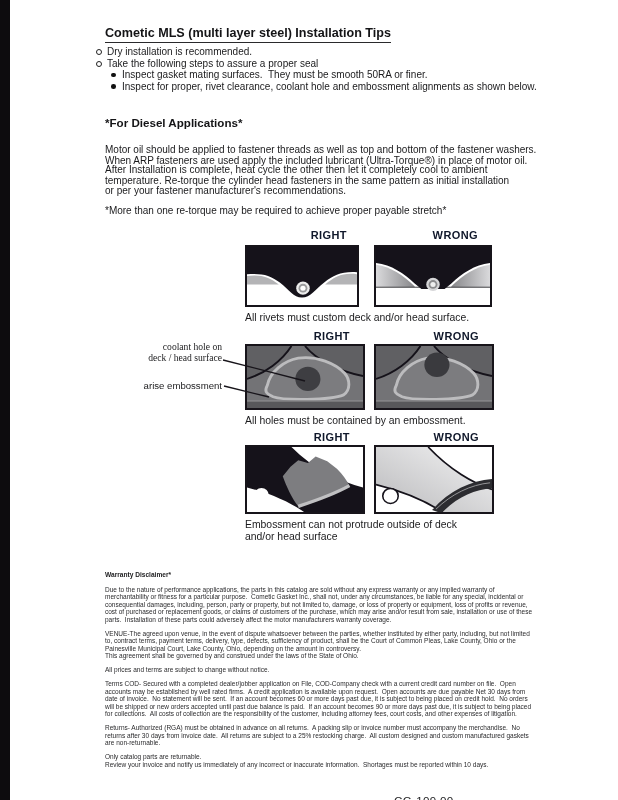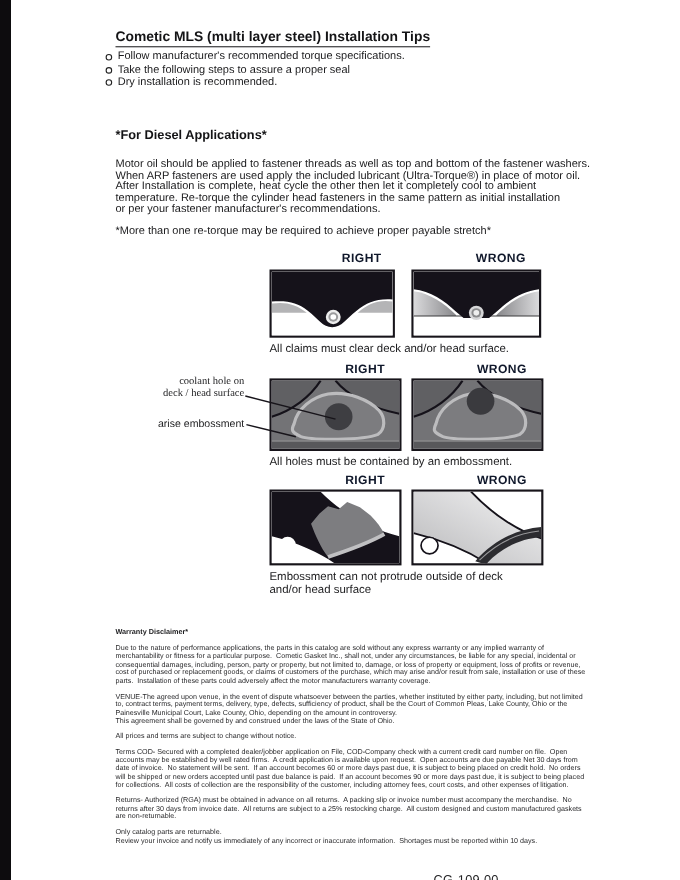--- a/index.html
+++ b/index.html
@@ -48,23 +48,24 @@
   .footer-code{left:394px;top:759px;font-size:11.6px;color:#232325;letter-spacing:.3px;margin-top:35px;}
 </style>
 </head>
 <body>
 
 <div class="abs scan-edge"></div>
 
 <div class="abs doc-title">Cometic MLS (multi layer steel) Installation Tips</div>
 
 <div class="abs tips">
-  <div class="tip">Follow manufacturer's recommended torque specifications.</div>
+  <div class="tip">Dry installation is recommended.</div>
   <div class="tip">Take the following steps to assure a proper seal</div>
-  <div class="tip">Dry installation is recommended.</div>
+  <div class="tip sub">Inspect gasket mating surfaces.  They must be smooth 50RA or finer.</div>
+  <div class="tip sub">Inspect for proper, rivet clearance, coolant hole and embossment alignments as shown below.</div>
 </div>
 
 <div class="abs diesel-heading">*For Diesel Applications*</div>
 <div class="abs para p1">Motor oil should be applied to fastener threads as well as top and bottom of the fastener washers.
 When ARP fasteners are used apply the included lubricant (Ultra-Torque®) in place of motor oil.</div>
 <div class="abs para p2">After Installation is complete, heat cycle the other then let it completely cool to ambient
 temperature. Re-torque the cylinder head fasteners in the same pattern as initial installation
 or per your fastener manufacturer's recommendations.</div>
 <div class="abs para note">*More than one re-torque may be required to achieve proper payable stretch*</div>
 
@@ -103,21 +104,21 @@
     <line x1="0" y1="43" x2="118" y2="43" stroke="#3a3a3c" stroke-width="1"></line>
     <path d="M0,0 H118 V17 C102,19 89,28 78,39 L71,45 L47,45 L40,39 C29,28 16,19 0,17 Z" style="fill:var(--ink)"></path>
     <g>
       <circle cx="59" cy="40" r="7" fill="#d6d6d8"></circle>
       <circle cx="59" cy="40" r="4.6" fill="#8b8b8d"></circle>
       <circle cx="59" cy="40" r="2.7" fill="#eeeeee"></circle>
     </g>
   </svg>
 </div>
 
-<div class="abs caption" style="left:245px;top:312px;">All claims must clear deck and/or head surface.</div>
+<div class="abs caption" style="left:245px;top:312px;">All rivets must custom deck and/or head surface.</div>
 
 <div class="abs panel-header" style="left:260px;top:330px;">RIGHT</div>
 <div class="abs panel-header" style="left:389px;top:330px;">WRONG</div>
 
 <div class="abs diagram-label" style="left:62px;top:341px;width:160px;font-family:Liberation Serif, serif;">coolant hole on
 deck / head surface</div>
 <div class="abs diagram-label" style="left:62px;top:380px;width:160px;">arise embossment</div>
 
 <div class="abs panel" style="left:245px;top:344px;width:120px;height:66px;">
   <svg viewBox="0 0 120 66" preserveAspectRatio="none">

